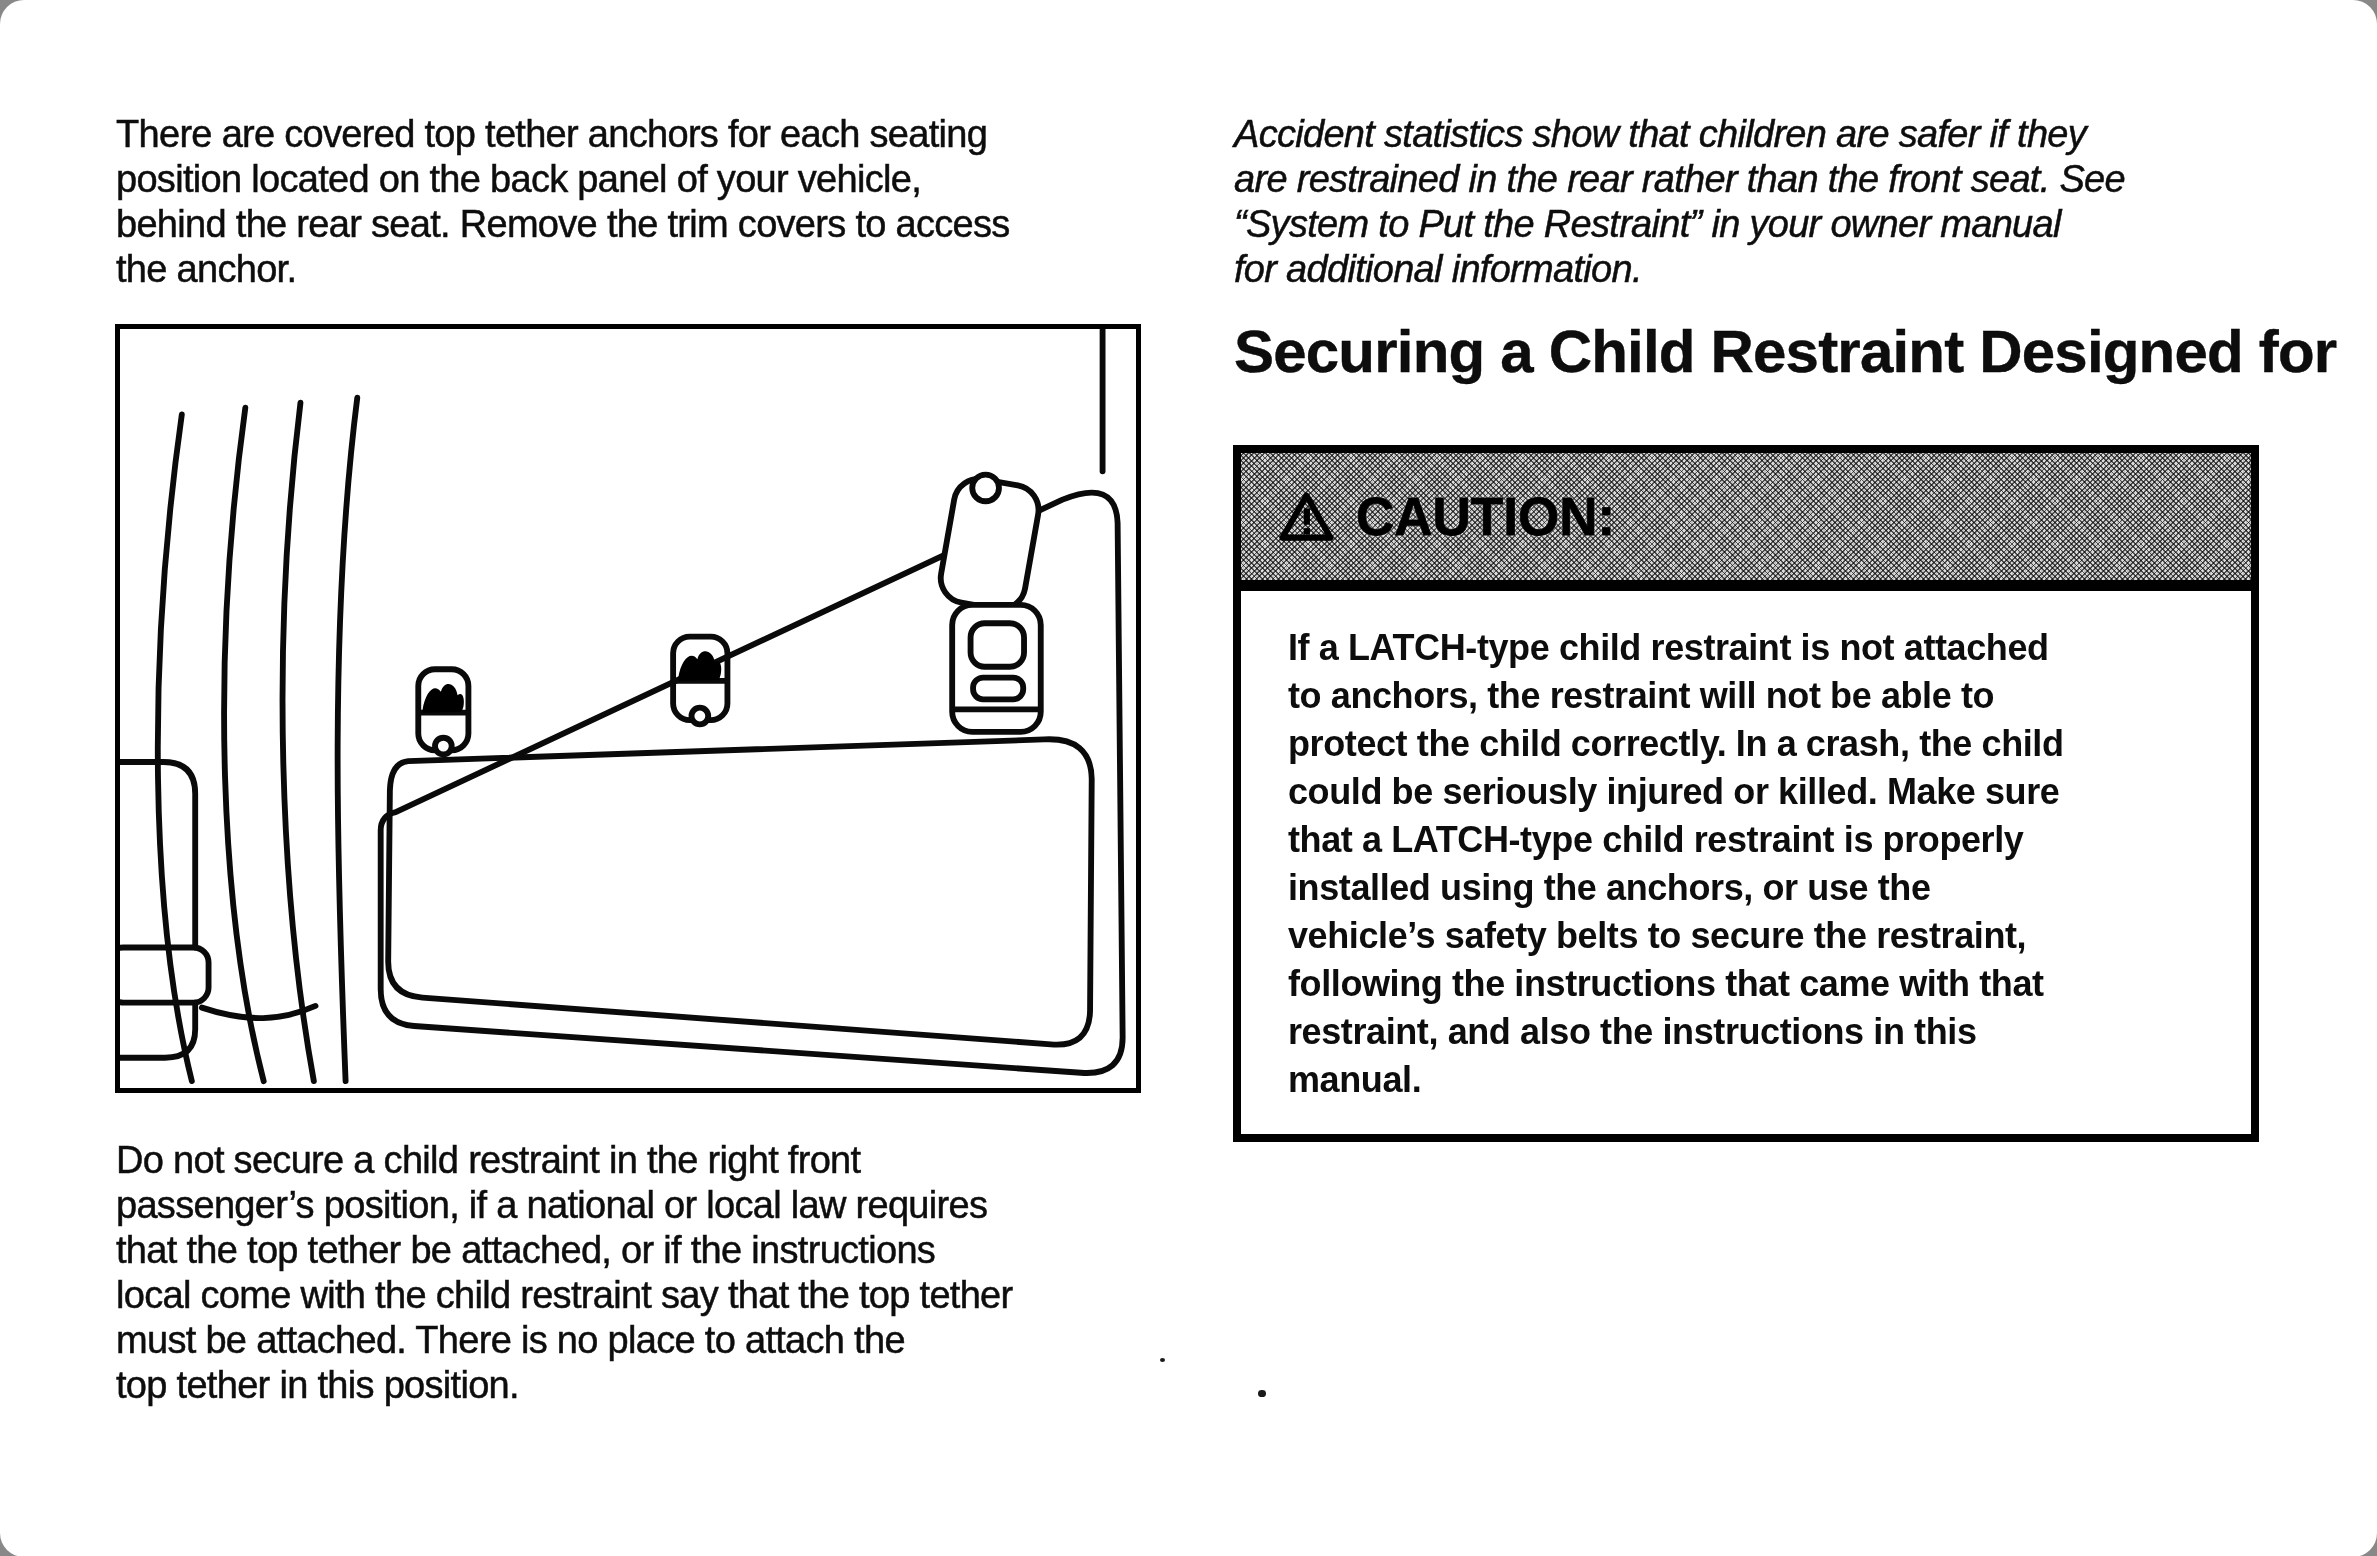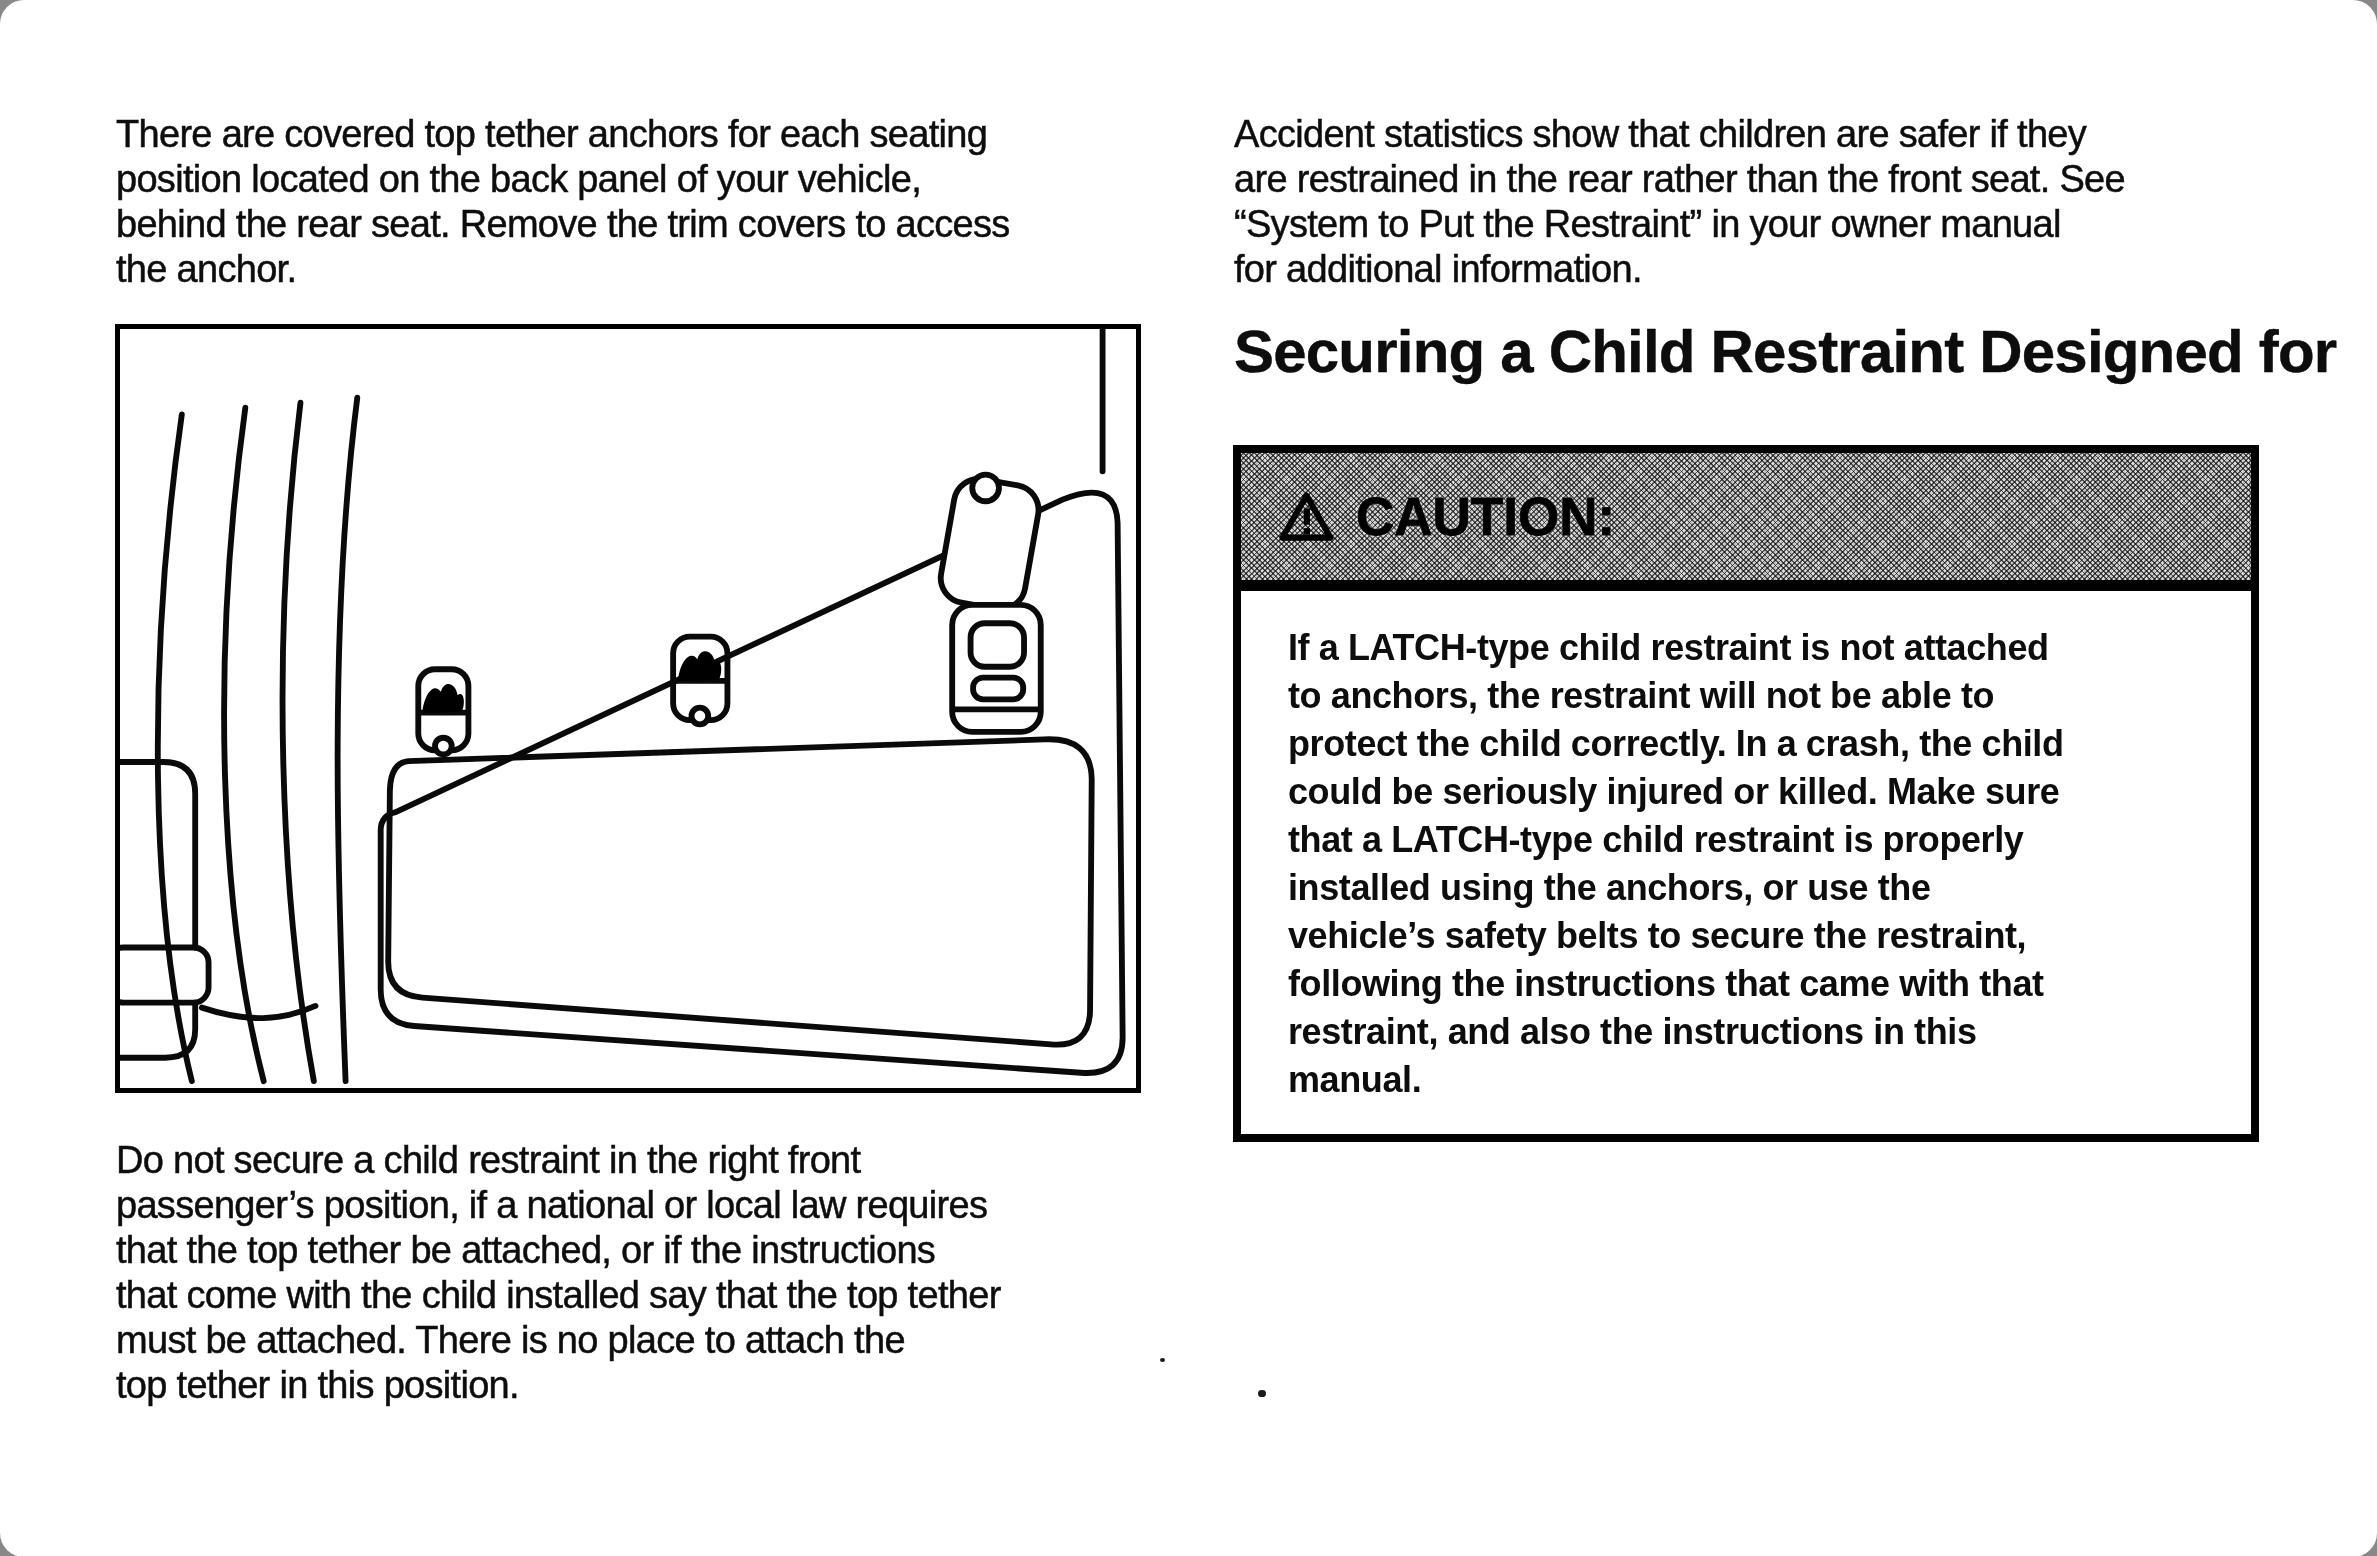--- a/index.html
+++ b/index.html
@@ -84,26 +84,26 @@
         <rect x="1021" y="417" width="60" height="26" rx="12"></rect>
         <path d="M 997,455 L 1101,455"></path>
       </g>
     </svg>
   </div>
 
   <div class="para" style="left:116px;top:1138px;">
     <div class="line">Do not secure a child restraint in the right front</div>
     <div class="line">passenger’s position, if a national or local law requires</div>
     <div class="line">that the top tether be attached, or if the instructions</div>
-    <div class="line">that come with the child installed say that the top tether</div>
+    <div class="line">local come with the child restraint say that the top tether</div>
     <div class="line">must be attached. There is no place to attach the</div>
     <div class="line">top tether in this position.</div>
   </div>
 
-  <div class="para" style="left:1234px;top:112px;">
+  <div class="para" style="left:1234px;top:112px;font-style:italic;">
     <div class="line">Accident statistics show that children are safer if they</div>
     <div class="line">are restrained in the rear rather than the front seat. See</div>
     <div class="line">“System to Put the Restraint” in your owner manual</div>
     <div class="line">for additional information.</div>
   </div>
 
   <div class="heading" style="left:1234px;top:325px;">
     <div>Securing a Child Restraint Designed for</div>
   </div>
 

